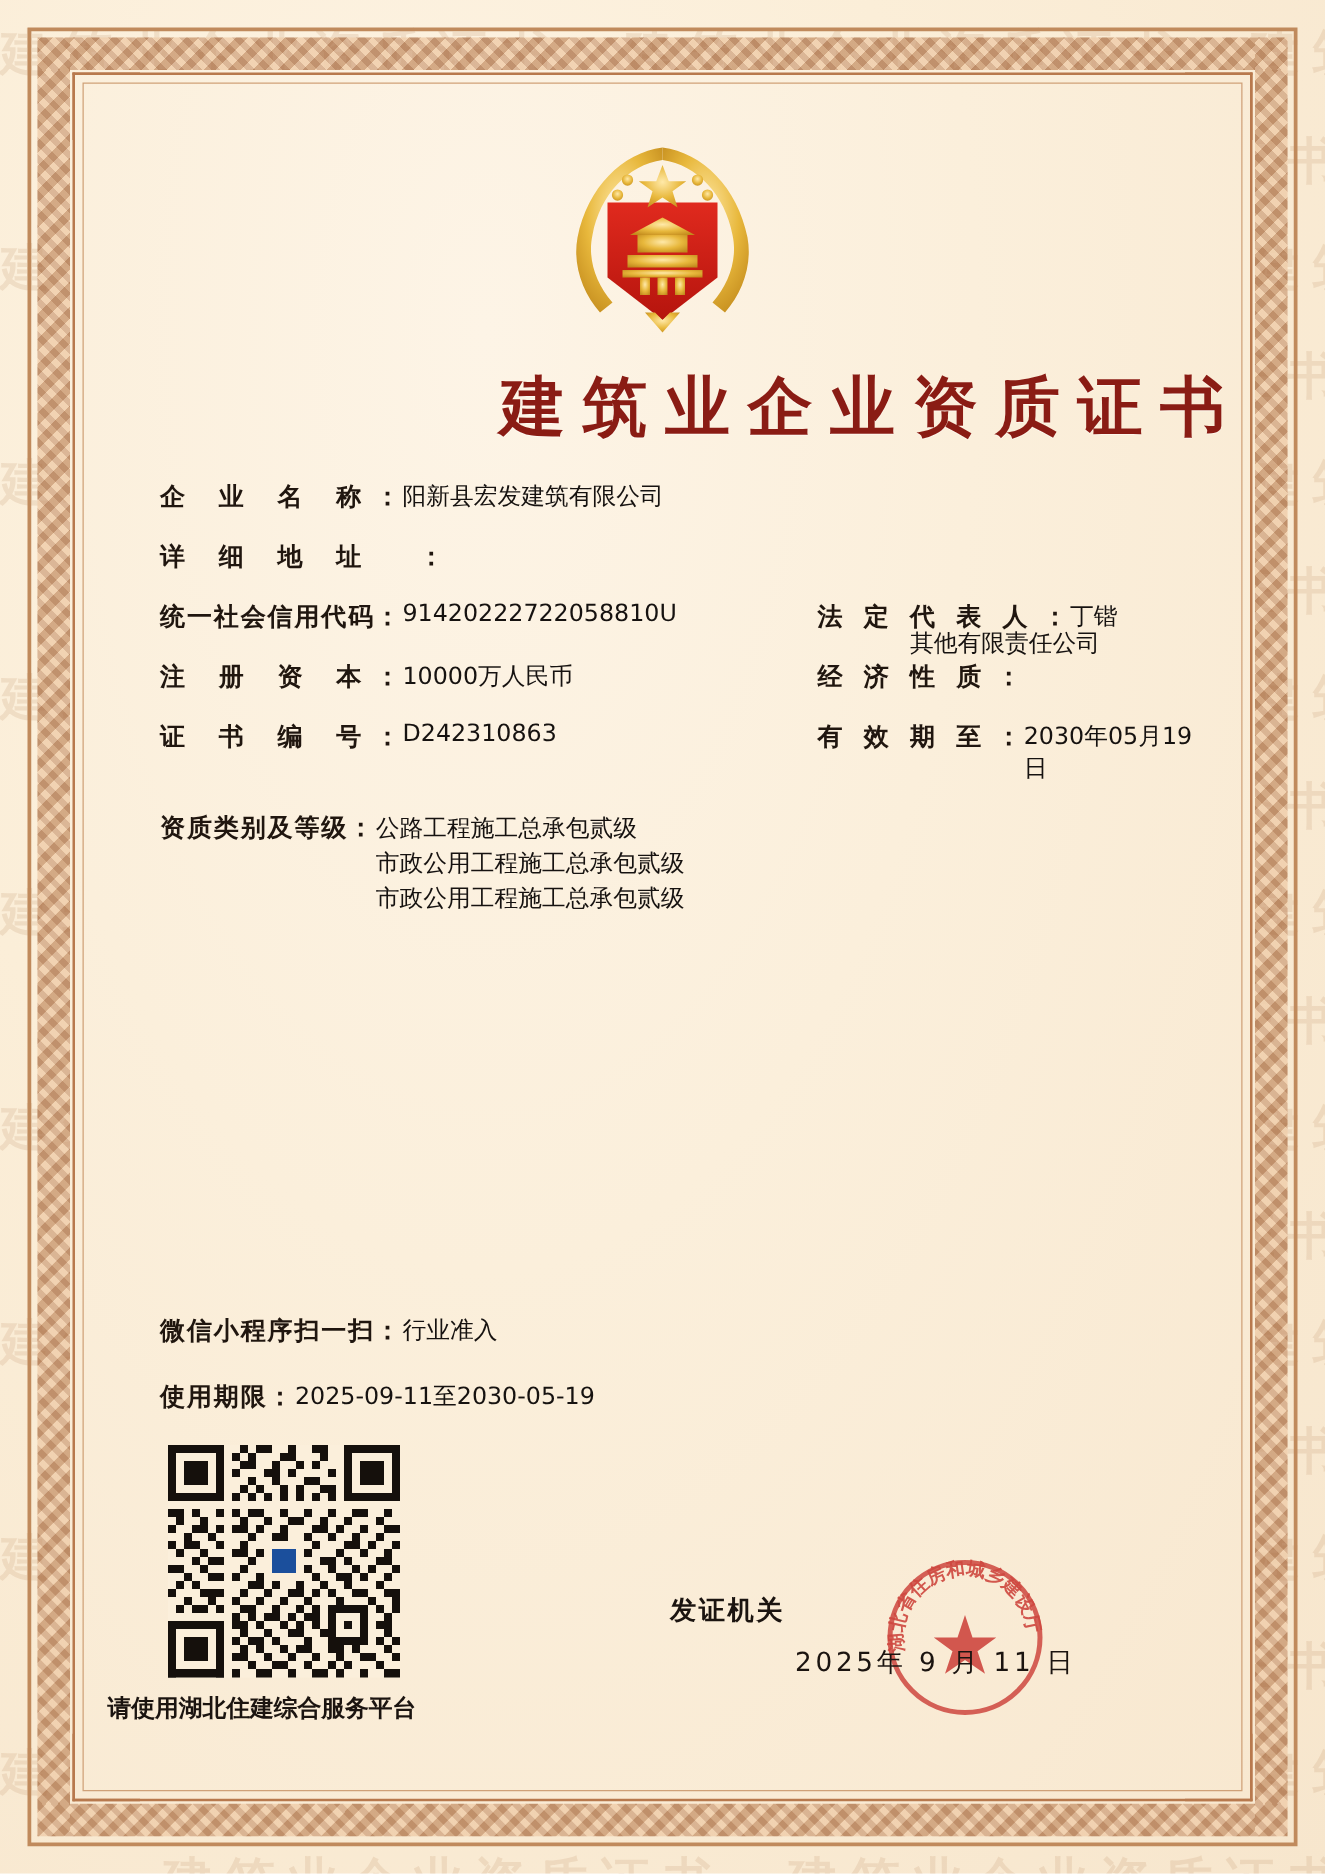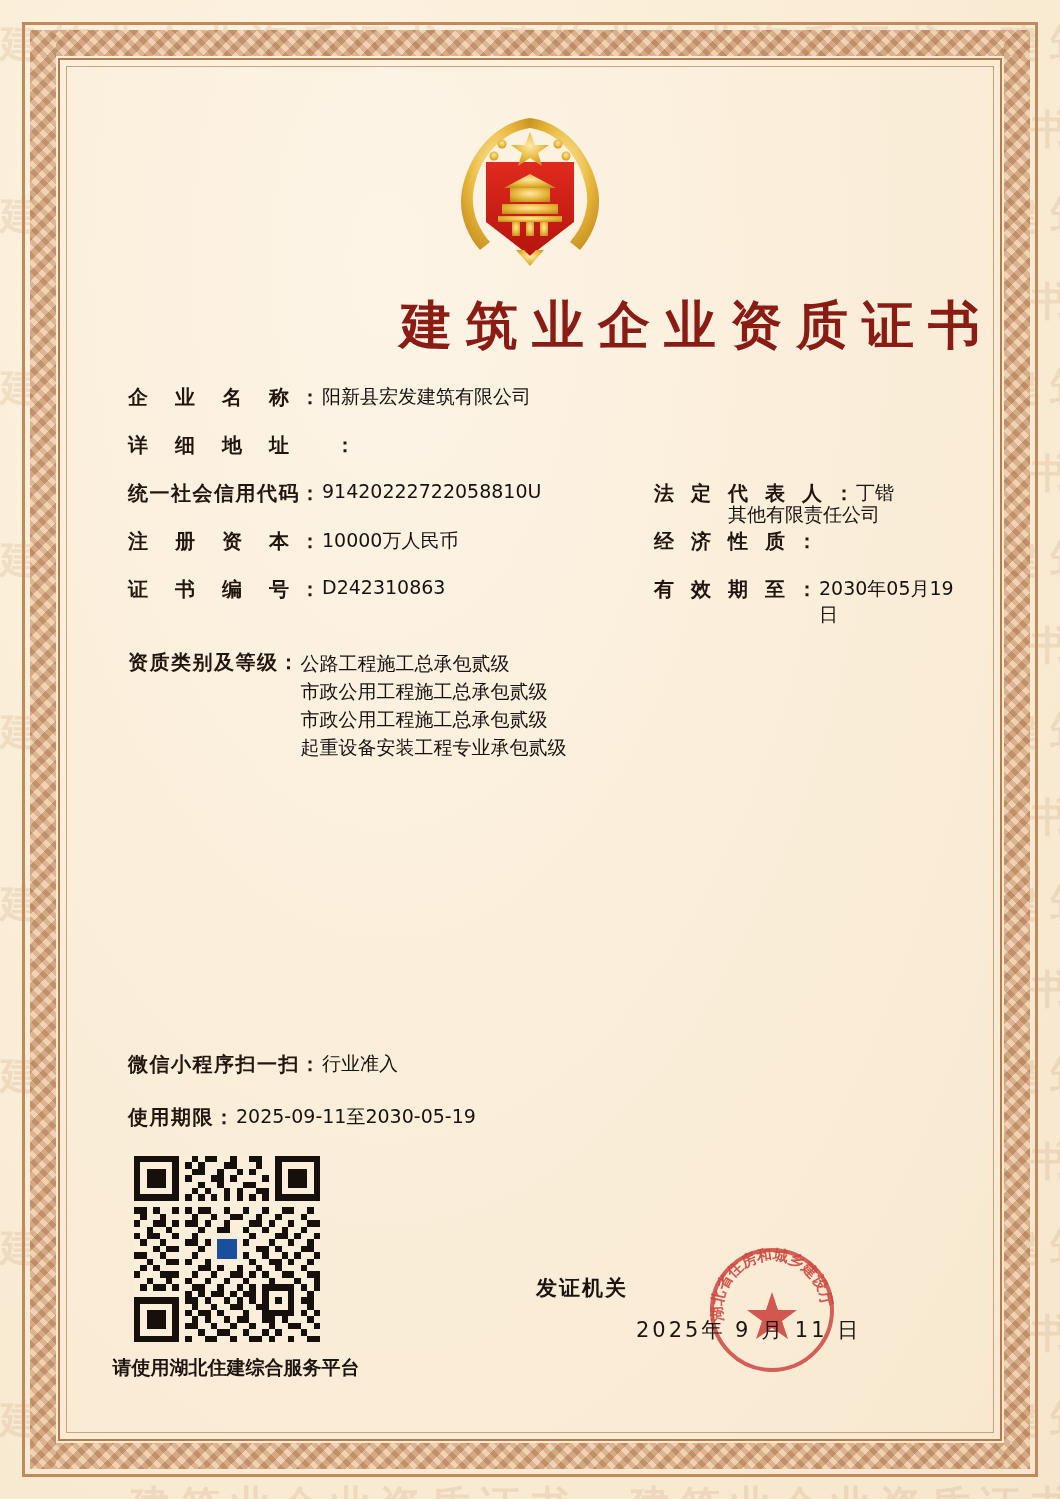--- a/index.html
+++ b/index.html
@@ -171,21 +171,21 @@
     left: 68px;
     top: 1090px;
     width: 186px;
     height: 186px;
   }
   .qr-caption {
     position: absolute;
     left: 20px;
     top: 1286px;
     width: 300px;
-    text-align: center;
+    text-align: left;
     font-family: "DejaVu Sans", sans-serif;
     font-size: 19px;
     font-weight: 700;
     color: #1b1410;
     line-height: 30px;
   }
 
   .issuer {
     position: absolute;
     right: 78px;
@@ -362,21 +362,20 @@
         </div>
       </div>
 
       <div class="row quals">
         <span class="lbl sp1">资质类别及等级</span>
         <span class="colon lbl">：</span>
         <span class="val val-lines">
           <div>公路工程施工总承包贰级</div>
           <div>市政公用工程施工总承包贰级</div>
           <div>市政公用工程施工总承包贰级</div>
-          <div>起重设备安装工程专业承包贰级</div>
         </span>
       </div>
     </div>
 
     <div class="usage">
       <div class="row">
         <span class="lbl sp1">微信小程序扫一扫</span>
         <span class="colon lbl">：</span>
         <span class="val">行业准入</span>
       </div>

